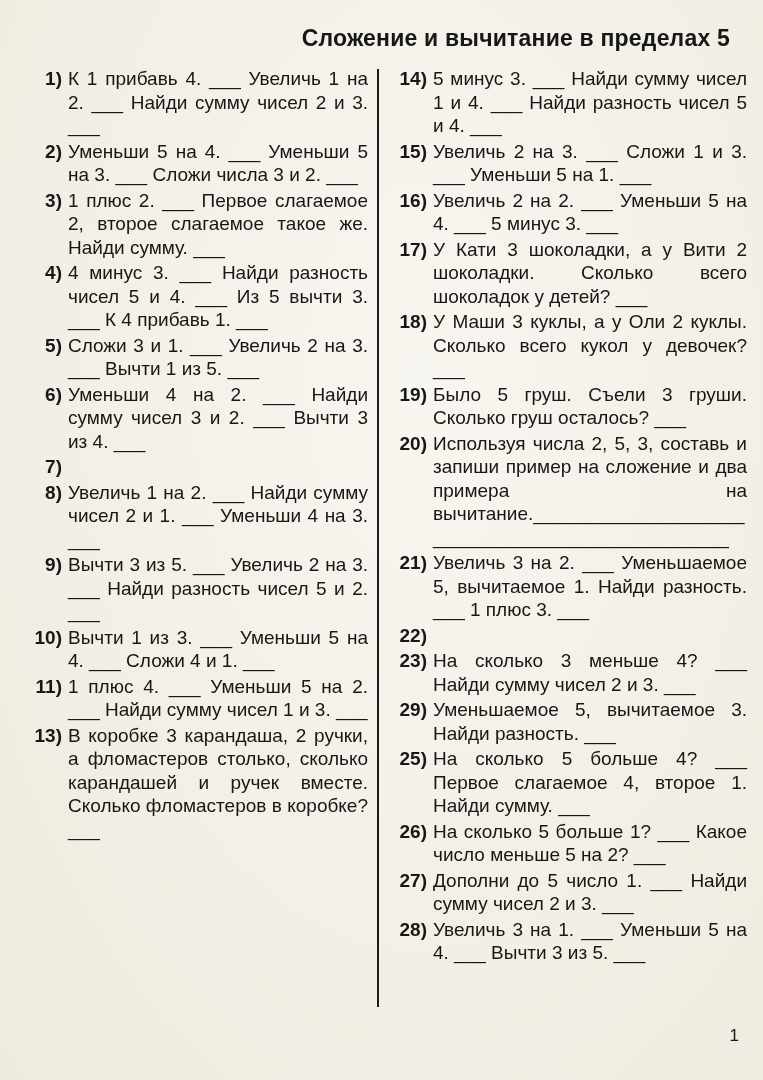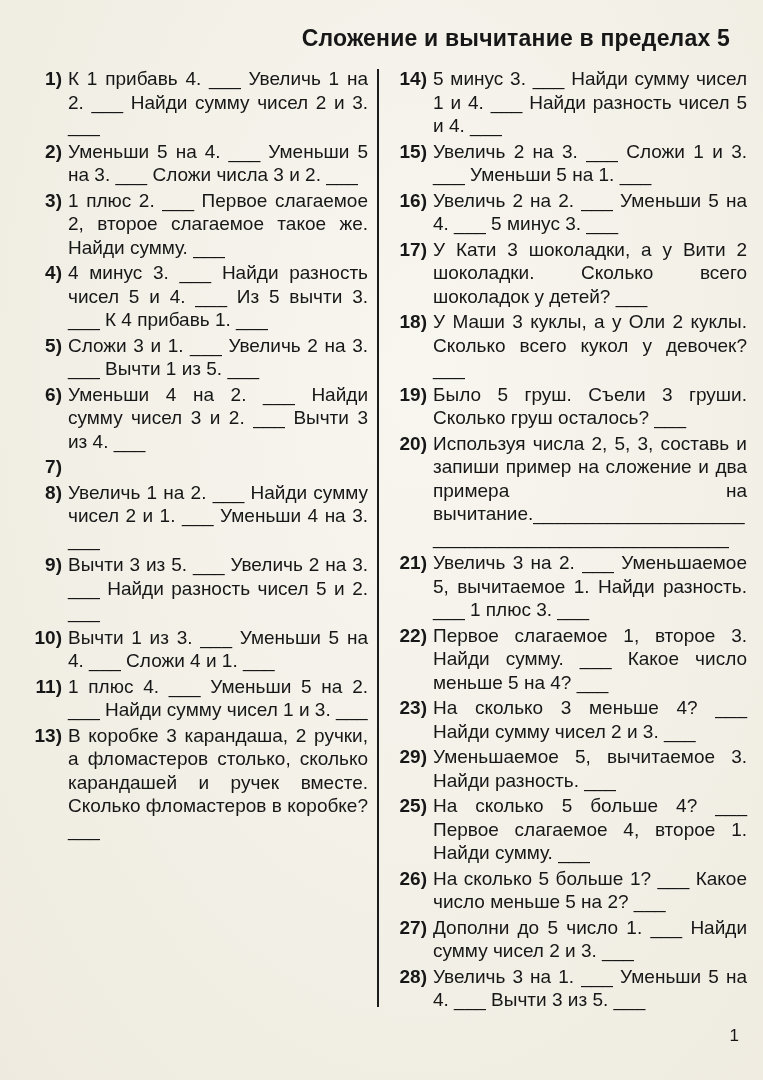--- a/index.html
+++ b/index.html
@@ -162,21 +162,20 @@
     <span class="ptext">Используя числа 2, 5, 3, составь и запиши пример на сложение и два примера на вычитание.________________________________________________</span>
   </div>
 
   <div class="problem">
     <span class="pnum">21)</span>
     <span class="ptext">Увеличь 3 на 2. ___ Уменьшаемое 5, вычитаемое 1. Найди разность. ___ 1 плюс 3. ___</span>
   </div>
 
   <div class="problem">
     <span class="pnum">22)</span>
-    <span class="ptext">Первое слагаемое 1, второе 3. Найди сумму. ___ Какое число меньше 5 на 4? ___</span>
   </div>
 
   <div class="problem">
     <span class="pnum">23)</span>
     <span class="ptext">На сколько 3 меньше 4? ___ Найди сумму чисел 2 и 3. ___</span>
   </div>
 
   <div class="problem">
     <span class="pnum">29)</span>
     <span class="ptext">Уменьшаемое 5, вычитаемое 3. Найди разность. ___</span>

